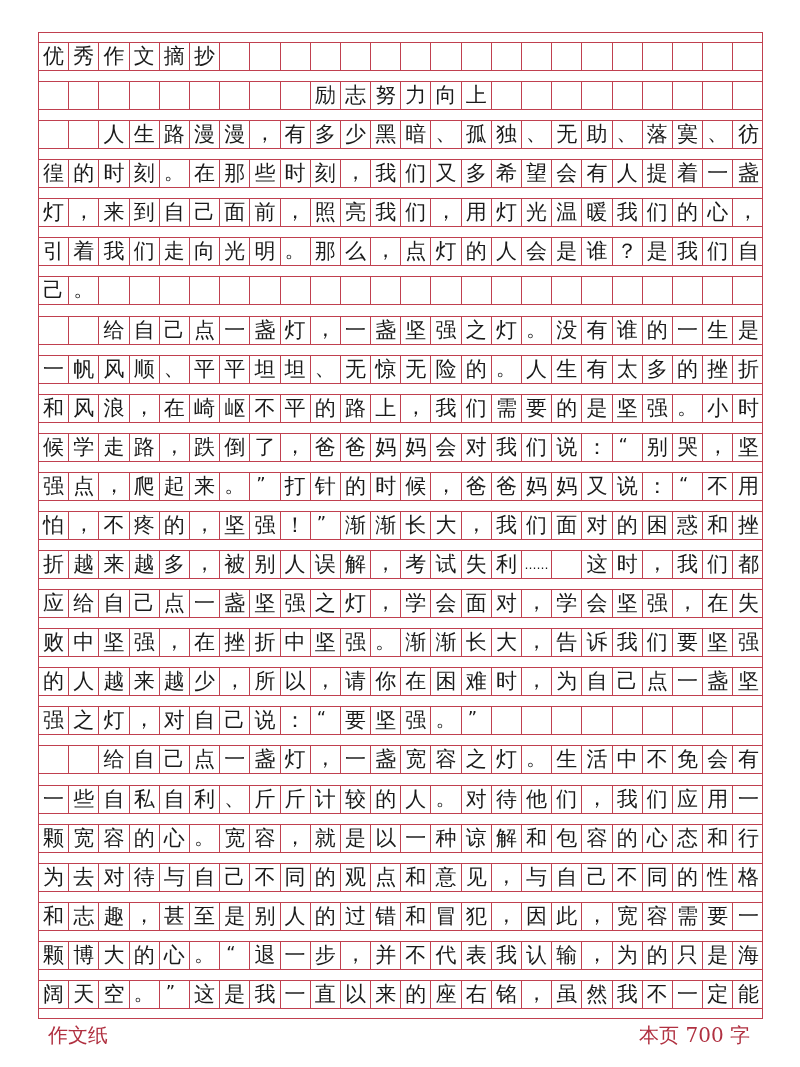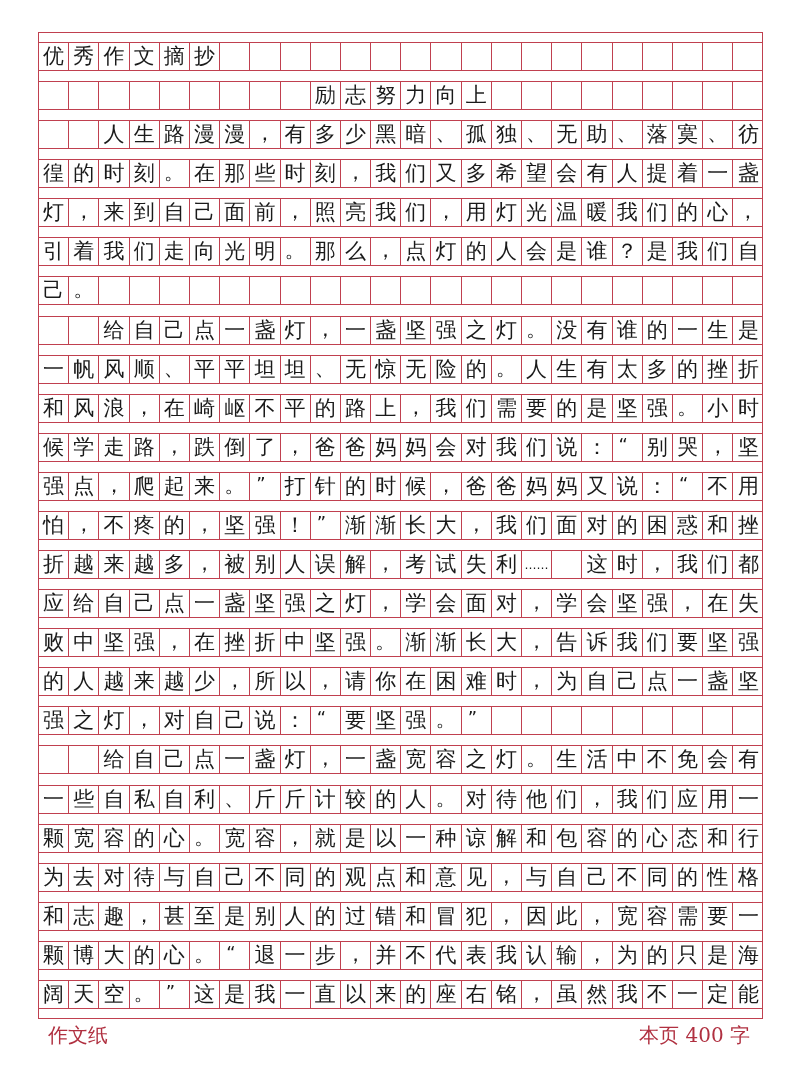--- a/index.html
+++ b/index.html
@@ -699,13 +699,13 @@
       <span class="cell">然</span>
       <span class="cell">我</span>
       <span class="cell">不</span>
       <span class="cell">一</span>
       <span class="cell">定</span>
       <span class="cell">能</span>
     </div>
   </div>
 
 <div class="footer-left">作文纸</div>
-<div class="footer-right">本页 400 字</div>
+<div class="footer-right">本页 700 字</div>
 
 </body></html>

